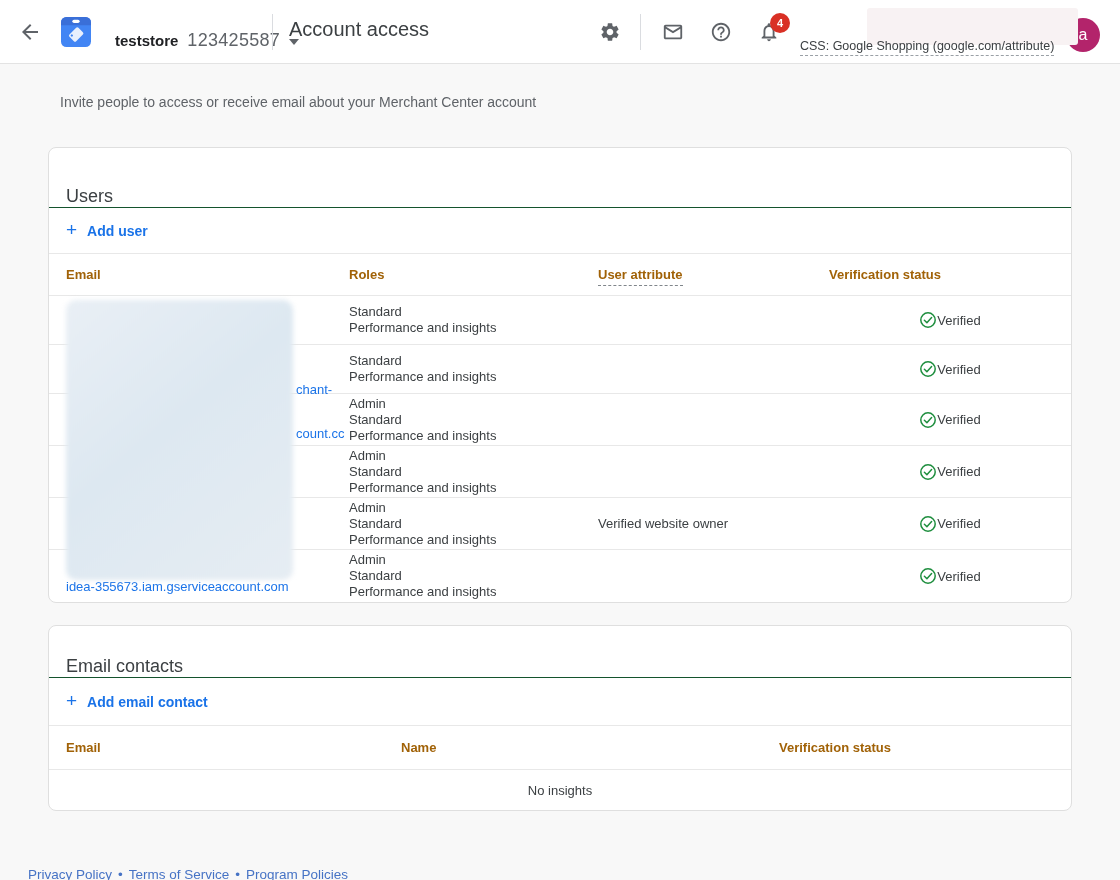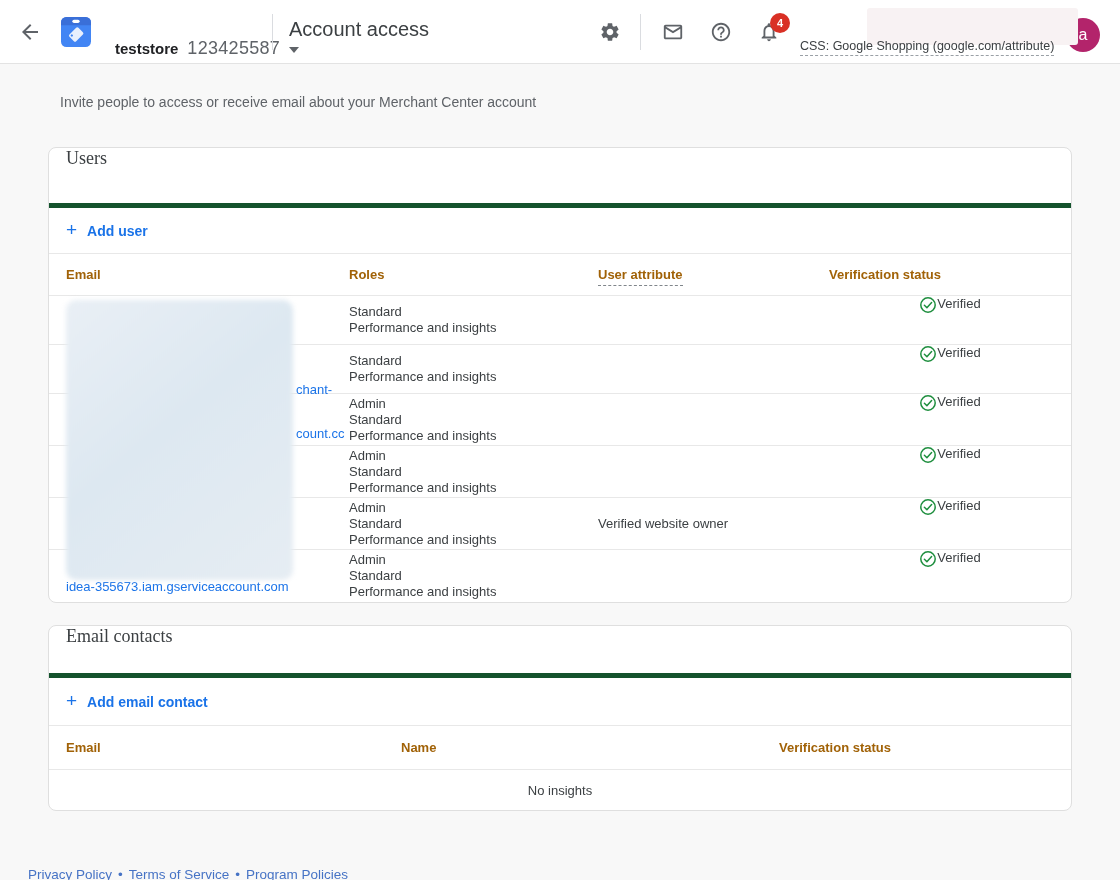--- a/index.html
+++ b/index.html
@@ -13,21 +13,21 @@
   }
   a { text-decoration:none; }
 
   
   .topbar {
     position:relative; height:64px; background:#fff;
     border-bottom:1px solid #e3e3e3; z-index:2;
   }
   .back-btn { position:absolute; left:18px; top:20px; width:24px; height:24px; cursor:pointer; }
   .mc-logo { position:absolute; left:61px; top:17px; width:30px; height:30px; }
-  .acct { position:absolute; left:115px; top:16px; height:64px; display:flex; align-items:center; cursor:pointer; }
+  .acct { position:absolute; left:115px; top:8px; height:64px; display:flex; align-items:center; cursor:pointer; }
   .acct .store { font-size:15px; font-weight:bold; color:#202124; }
   .acct .sid   { font-size:18px; color:#5f6368; margin-left:9px; letter-spacing:.3px; }
   .acct .caret { margin-left:9px; display:inline-block; }
   .vdiv { position:absolute; top:14px; width:1px; height:36px; background:#dadce0; }
   .vdiv.d1 { left:272px; } .vdiv.d2 { left:640px; }
   .page-title { position:absolute; left:289px; top:18px; font-size:20px; color:#3c4043; }
   .hicon { position:absolute; top:21px; width:22px; height:22px; cursor:pointer; }
   .hicon svg { width:22px; height:22px; fill:#5f6368; }
   .i-gear { left:599px; } .i-mail { left:662px; } .i-help { left:710px; } .i-bell { left:758px; }
   .badge {
@@ -51,21 +51,21 @@
   }
 
   
   .intro { margin:30px 60px 0; font-size:14px; color:#5f6368; }
   .card {
     margin:0 48px; background:#fff; border:1px solid #dfdfdf; border-radius:8px;
     overflow:hidden;
   }
   .card-users { margin-top:37px; }
   .card-contacts { margin-top:22px; }
-  .card-head { display:flex; align-items:flex-start; padding-left:17px; border-bottom:5px solid #14532d;font-family:Liberation Serif, serif; }
+  .card-head { display:flex; align-items:flex-end; padding-left:17px; border-bottom:1px solid #14532d; }
   .card-users .card-head { height:60px; }
   .card-contacts .card-head { height:52px; }
   .card-title { font-size:18px; color:#3c4043; }
   .add-row { display:flex; align-items:center; height:46px; padding-left:17px; border-bottom:1px solid #e8e8e8; }
   .card-contacts .add-row { height:48px; }
   .add-link { display:flex; align-items:center; color:var(--accent,#1a73e8); font-size:14px; font-weight:bold; cursor:pointer; }
   .add-link .plus { font-size:19px; font-weight:normal; margin-right:10px; line-height:1; position:relative; top:-1px; }
 
   .ugrid { display:grid; grid-template-columns:283px 249px 231px 1fr; padding-left:17px; }
   .cgrid { display:grid; grid-template-columns:335px 378px 1fr; padding-left:17px; }
@@ -77,21 +77,21 @@
   .trow { border-bottom:1px solid #e8e8e8; position:relative; }
   .trow:last-child { border-bottom:none; }
   .users-body .trow:nth-child(1), .users-body .trow:nth-child(2) { min-height:49px; }
   .users-body .trow:nth-child(n+3) { min-height:52px; }
   .cell { display:flex; flex-direction:column; justify-content:center; font-size:13px; color:#3c4043; }
   .cell-roles div { line-height:16px; }
   .email-line { color:var(--accent,#1a73e8); line-height:16px; cursor:pointer;margin-top:28px; }
   .users-body .trow:nth-child(2) .cell-email { position:static; }
   .users-body .trow:nth-child(2) .email-wrap { position:absolute; left:247px; top:9px; }
   .users-body .trow:nth-child(6) .cell-email { justify-content:flex-end; padding-bottom:7px; }
-  .cell-status { flex-direction:row; }
+  .cell-status { flex-direction:row; align-items:center; }
   .check-ic { width:18px; height:18px; flex:0 0 auto; }
 
   .no-results { height:40px; display:flex; align-items:center; justify-content:center; font-size:13px; color:#3c4043; }
 
   
   .redaction-emails {
     position:absolute; left:66px; top:300px; width:227px; height:280px;
     background:linear-gradient(140deg,#e9eff5 0%,#dde8f1 45%,#e6edf3 100%);
     border-radius:10px; filter:blur(2.5px); z-index:6; pointer-events:none;
   }

